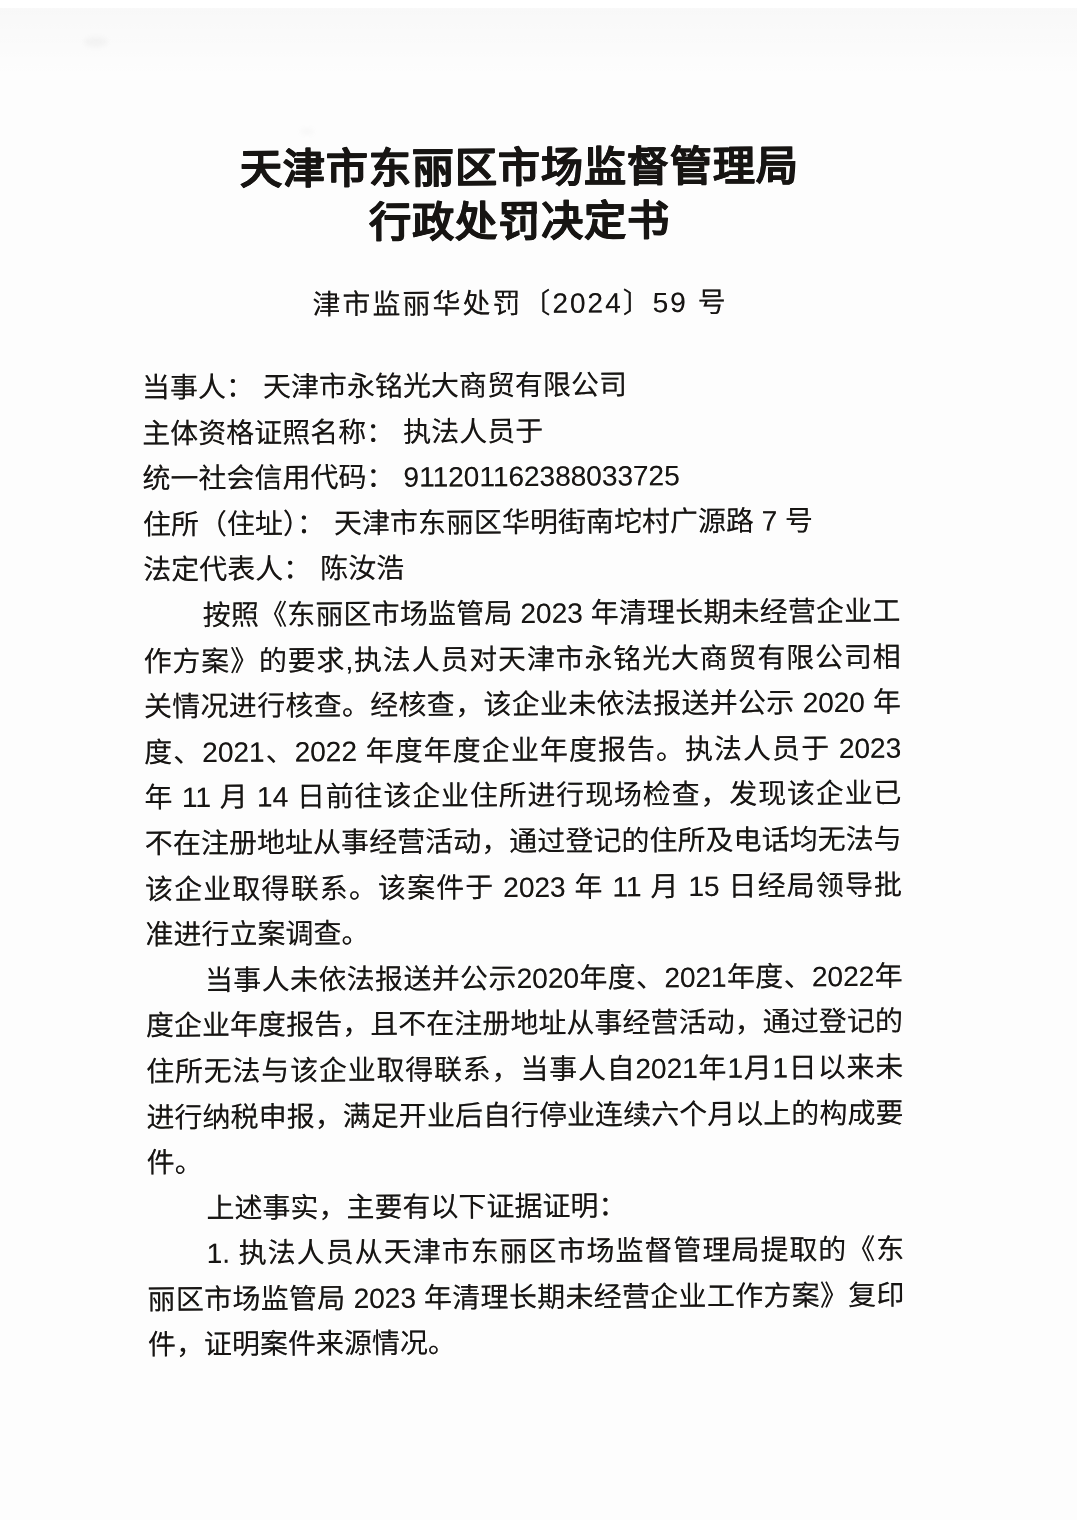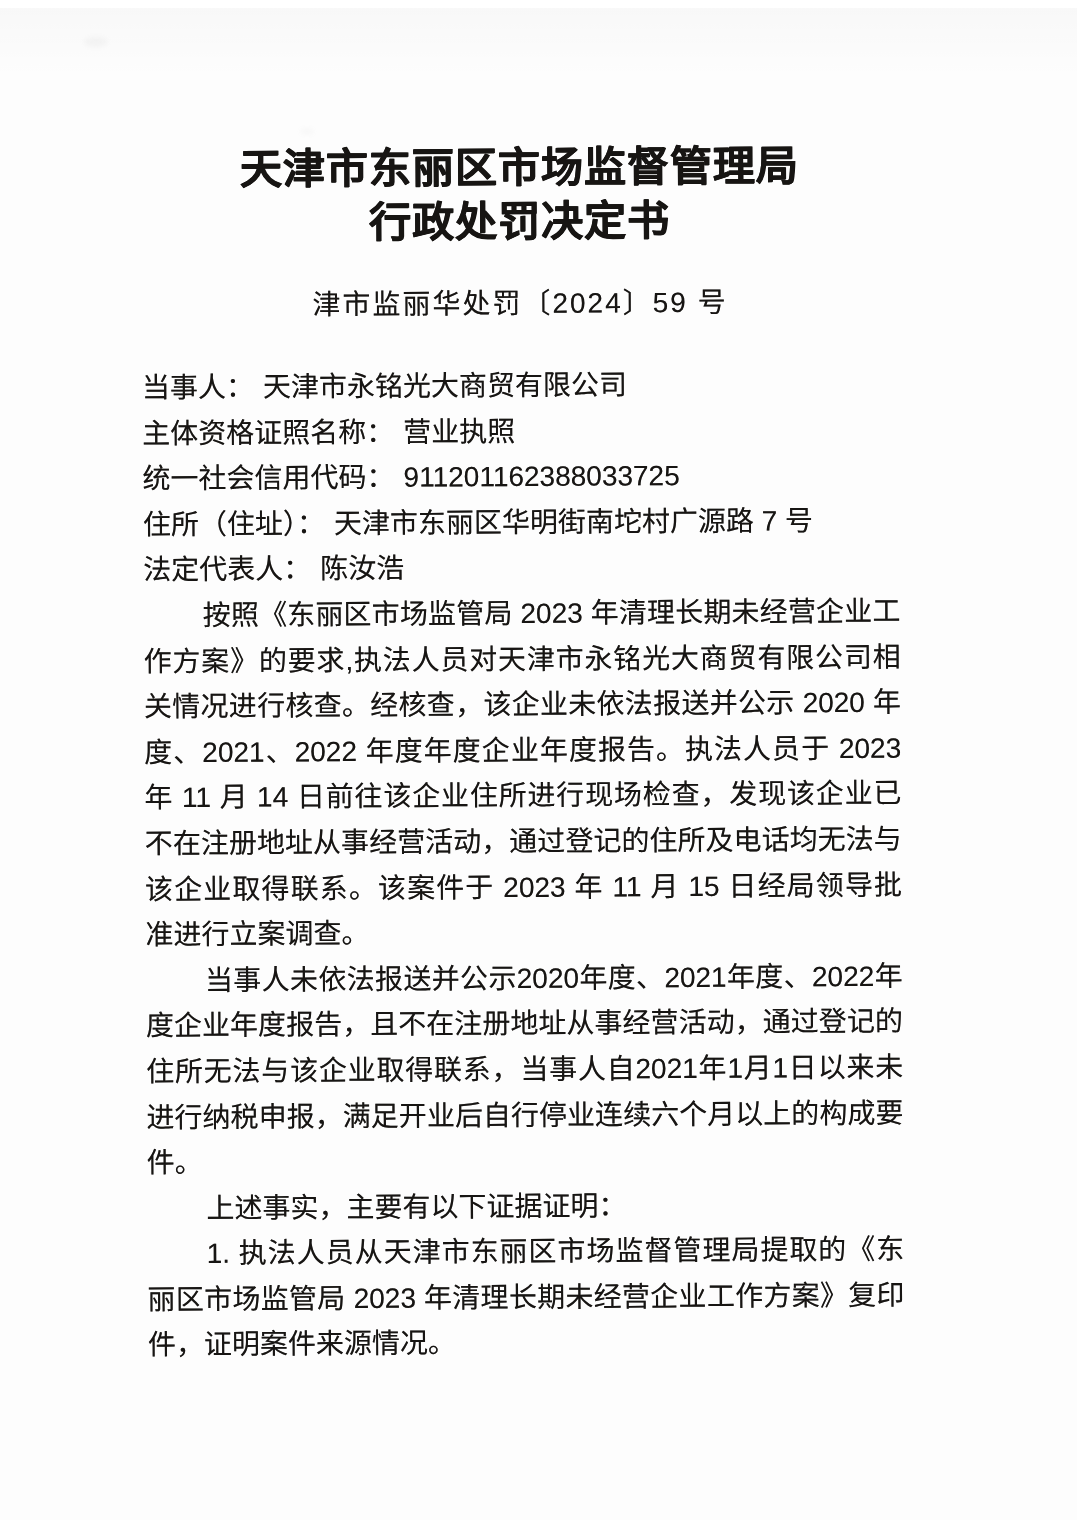--- a/index.html
+++ b/index.html
@@ -97,21 +97,21 @@
 
     <div class="doc-number">津市监丽华处罚〔2024〕59 号</div>
 
     <div class="doc-body">
 
       <div class="field-line">
         <span class="field-label">当事人：</span><span>天津市永铭光大商贸有限公司</span>
       </div>
 
       <div class="field-line">
-        <span class="field-label">主体资格证照名称：</span><span>营业执照</span>
+        <span class="field-label">主体资格证照名称：</span><span>执法人员于</span>
       </div>
 
       <div class="field-line">
         <span class="field-label">统一社会信用代码：</span><span>911201162388033725</span>
       </div>
 
       <div class="field-line">
         <span class="field-label">住所（住址）：</span><span>天津市东丽区华明街南坨村广源路 7 号</span>
       </div>
 

